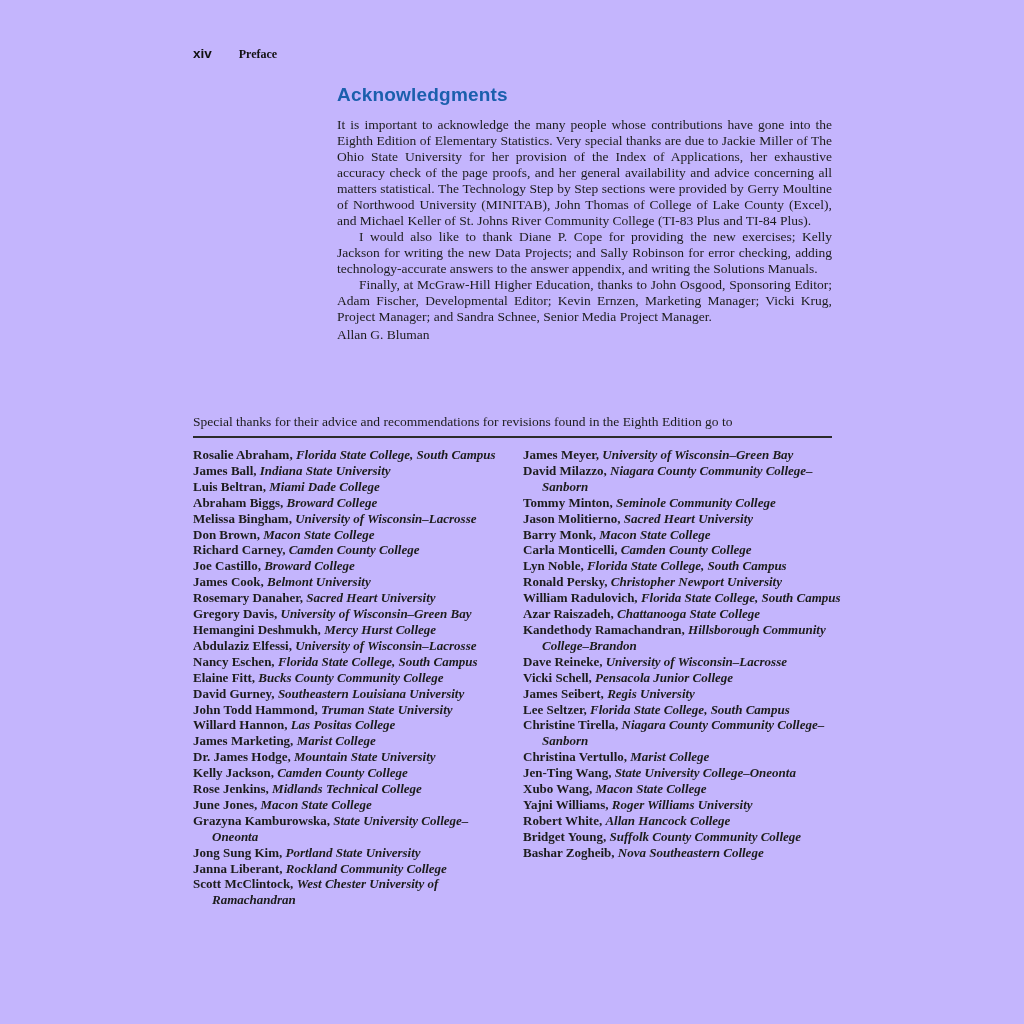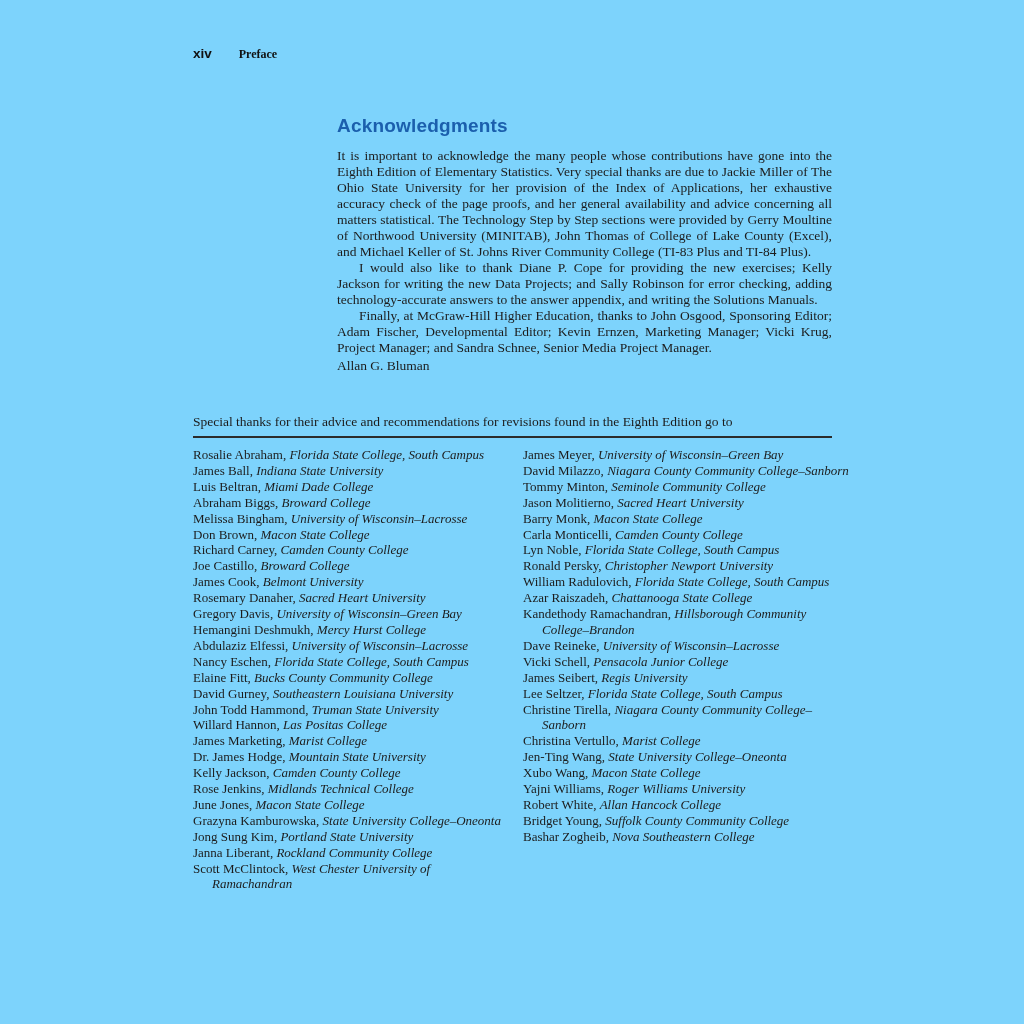--- a/index.html
+++ b/index.html
@@ -1,44 +1,44 @@
 <!DOCTYPE html>
 <html><head>
 <meta charset="utf-8">
 <style>
   html,body { margin:0; padding:0; background:#ffffff; }
   .page {
-    position:relative; width:1024px; height:1024px; background:#7dd3fc;
+    position:relative; width:1024px; height:1024px; background:#c4b5fd;
     color:#1c1c1c; overflow:hidden;
   }
   .running-head { position:absolute; left:193px; top:46px; display:flex; align-items:baseline; }
   .folio { font:700 13.5px "Liberation Sans", sans-serif; color:#111; }
   .running-title { font:700 12px "Liberation Serif", serif; margin-left:27px; color:#111; }
 
-  .ack { position:absolute; left:337px; top:84px; width:495px;margin-top:31px; }
+  .ack { position:absolute; left:337px; top:84px; width:495px; }
   .ack-heading {
     margin:0 0 11px 0;
     font:700 19px/22px "Liberation Sans", sans-serif;
     letter-spacing:0.2px;
     color:#1b5fad;
   }
   .para { font:13.5px/16px "Liberation Serif", serif; text-align:justify; margin:0; }
   .para.indent { text-indent:22px; }
   .italic { }
   .signature { font:13.5px/16px "Liberation Serif", serif; text-align:left; margin-top:2px; }
 
   .thanks { position:absolute; left:193px; top:413px; width:662px; }
   .thanks-intro { font:13.5px/17px "Liberation Serif", serif; margin:0 0 6px 0; }
   .rule { border:none; border-top:2px solid #2b2b2b; width:639px; margin:0 0 9px 0; }
 
   .columns { display:flex; }
   .col { font:13px/15.9px "Liberation Serif", serif; }
   .col-left  { width:330px; padding-right:12px; box-sizing:border-box; }
   .col-right { width:332px; }
-  .entry { padding-left:19px; text-indent:-19px; }
+  .entry { padding-left:19px; text-indent:-19px;font-weight:bold; }
   .aff { font-style:italic; }
 </style>
 </head>
 <body>
 
 <div class="page">
 
   <div class="running-head">
     <span class="folio">xiv</span>
     <span class="running-title">Preface</span>

